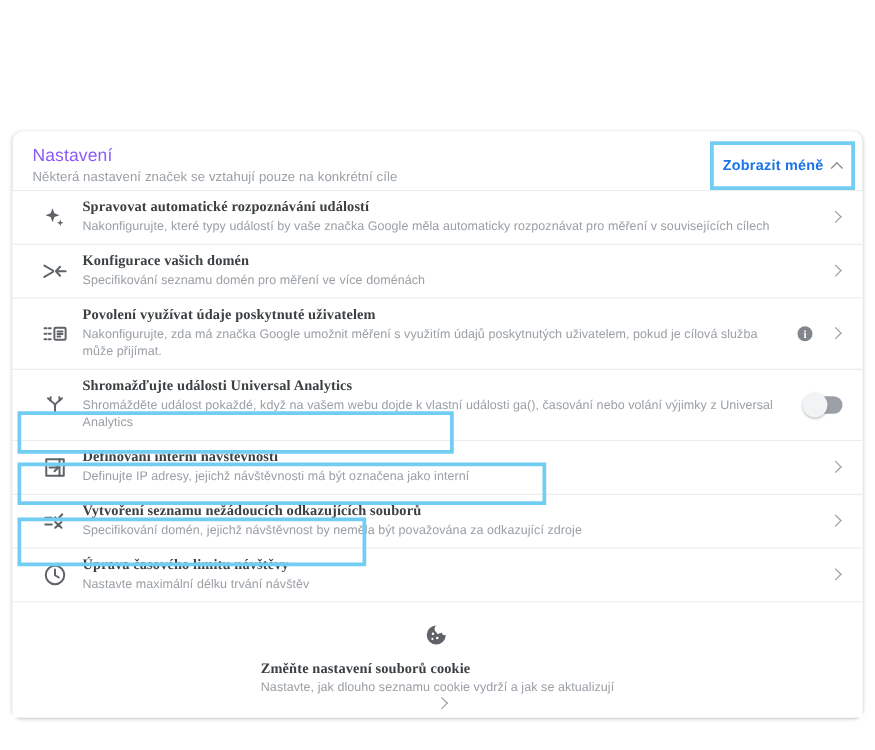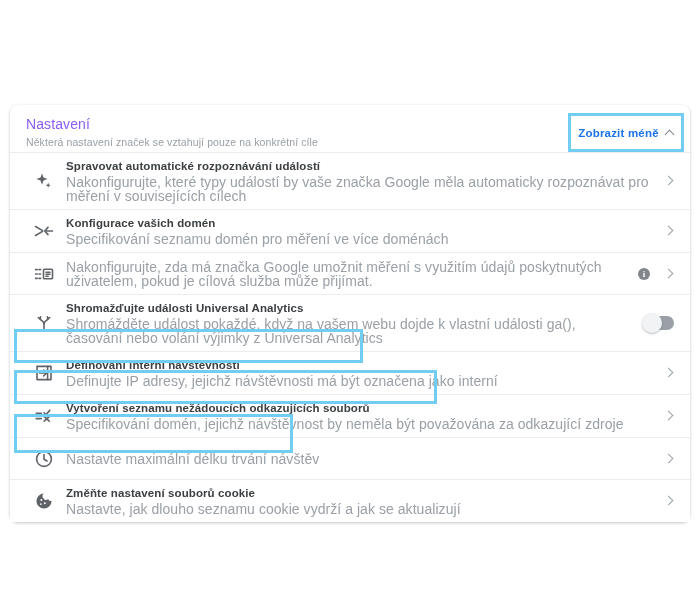--- a/index.html
+++ b/index.html
@@ -98,21 +98,21 @@
   .row {
     position: relative;
     display: flex;
     align-items: center;
     min-height: 42px;
     padding: 6px 16px 6px 14px;
     box-sizing: border-box;
     border-bottom: 1px solid #ececec;
     background: #ffffff;
   }
-  .row:last-child { border-bottom: none; }
+  .row:last-child { border-bottom: none; flex-direction: column; }
 
   .row-icon {
     flex: 0 0 40px;
     width: 40px;
     height: 26px;
     display: flex;
     align-items: center;
     justify-content: center;
     color: #5f6368;
   }
@@ -122,23 +122,24 @@
     flex: 1 1 auto;
     min-width: 0;
     padding-left: 2px;
   }
   .row-title {
     font-size: 11.5px;
     font-weight: bold;
     color: #3c4043;
     line-height: 15px;
     letter-spacing: .1px;
+    font-family: Liberation Serif, serif;
   }
   .row-desc {
-    font-size: 14px;
+    font-size: 10px;
     color: #9aa0a6;
     line-height: 14px;
     margin-top: 1px;
     letter-spacing: .05px;
   }
 
   .row-tail {
     flex: 0 0 auto;
     display: flex;
     align-items: center;
@@ -260,20 +261,21 @@
         </div>
         <div class="row">
           <div class="row-icon">
             <svg width="20" height="20" viewBox="0 0 20 20">
               <rect x="9.5" y="5.2" width="9" height="9.6" rx="1.1" stroke="currentColor" fill="none" stroke-width="1.6" stroke-linecap="round" stroke-linejoin="round"></rect>
               <path d="M12 8.2 H16 M12 10.2 H16 M12 12.2 H14.2" stroke="currentColor" fill="none" stroke-width="1.6" stroke-linecap="round" stroke-linejoin="round"></path>
               <path d="M1.6 5.6 H3.2 M5 5.6 H6.6 M1.6 10 H3.2 M5 10 H6.6 M1.6 14.4 H3.2 M5 14.4 H6.6" stroke="currentColor" fill="none" stroke-width="1.6" stroke-linecap="round" stroke-linejoin="round"></path>
             </svg>
           </div>
           <div class="row-text">
+            <div class="row-title">Povolení využívat údaje poskytnuté uživatelem</div>
             <div class="row-desc">Nakonfigurujte, zda má značka Google umožnit měření s využitím údajů poskytnutých uživatelem, pokud je cílová služba může přijímat.</div>
           </div>
           <div class="row-tail">
             <div class="info-icon">i</div>
             <div class="chevron-right"></div>
           </div>
         </div>
         <div class="row">
           <div class="row-icon">
             <svg width="20" height="20" viewBox="0 0 20 20">
@@ -327,20 +329,21 @@
           </div>
         </div>
         <div class="row">
           <div class="row-icon">
             <svg width="20" height="20" viewBox="0 0 20 20">
               <circle cx="10" cy="10" r="7.4" stroke="currentColor" fill="none" stroke-width="1.6" stroke-linecap="round" stroke-linejoin="round"></circle>
               <path d="M10 5.6 V10.2 L13 12" stroke="currentColor" fill="none" stroke-width="1.6" stroke-linecap="round" stroke-linejoin="round"></path>
             </svg>
           </div>
           <div class="row-text">
+            <div class="row-title">Úprava časového limitu návštěvy</div>
             <div class="row-desc">Nastavte maximální délku trvání návštěv</div>
           </div>
           <div class="row-tail">
             <div class="chevron-right"></div>
           </div>
         </div>
         <div class="row">
           <div class="row-icon">
             <svg width="20" height="20" viewBox="0 0 20 20">
               <path d="M10 2.4 a7.6 7.6 0 1 0 7.6 7.6 a3 3 0 0 1 -3.4 -2.1 a3 3 0 0 1 -4.2 -5.5 Z" fill="currentColor"></path>

